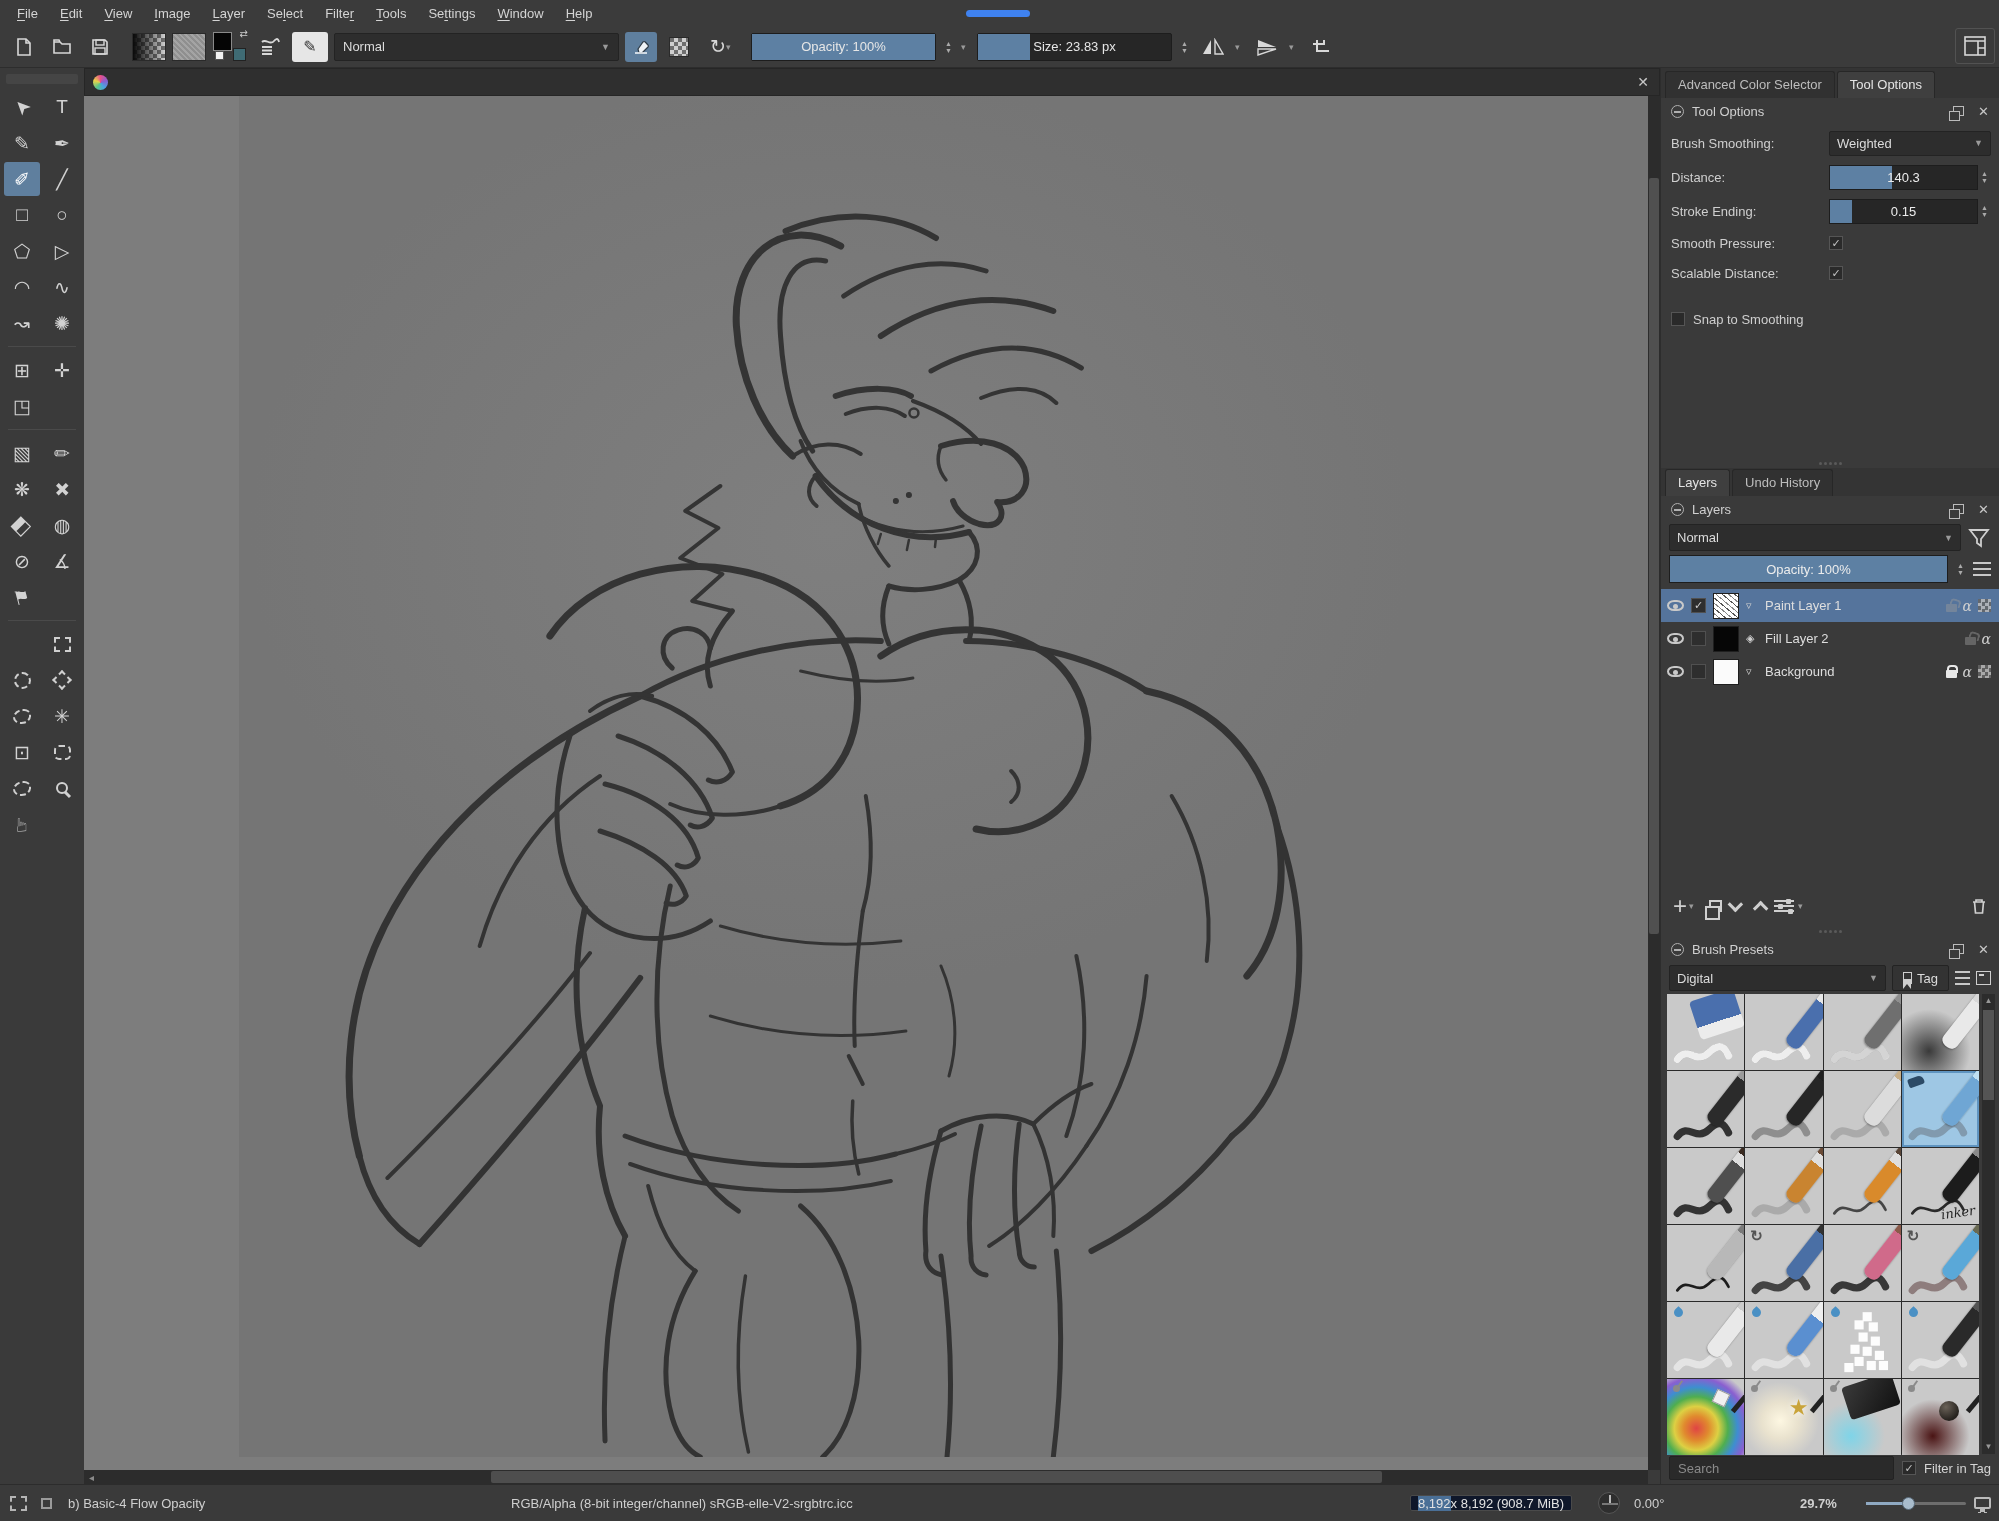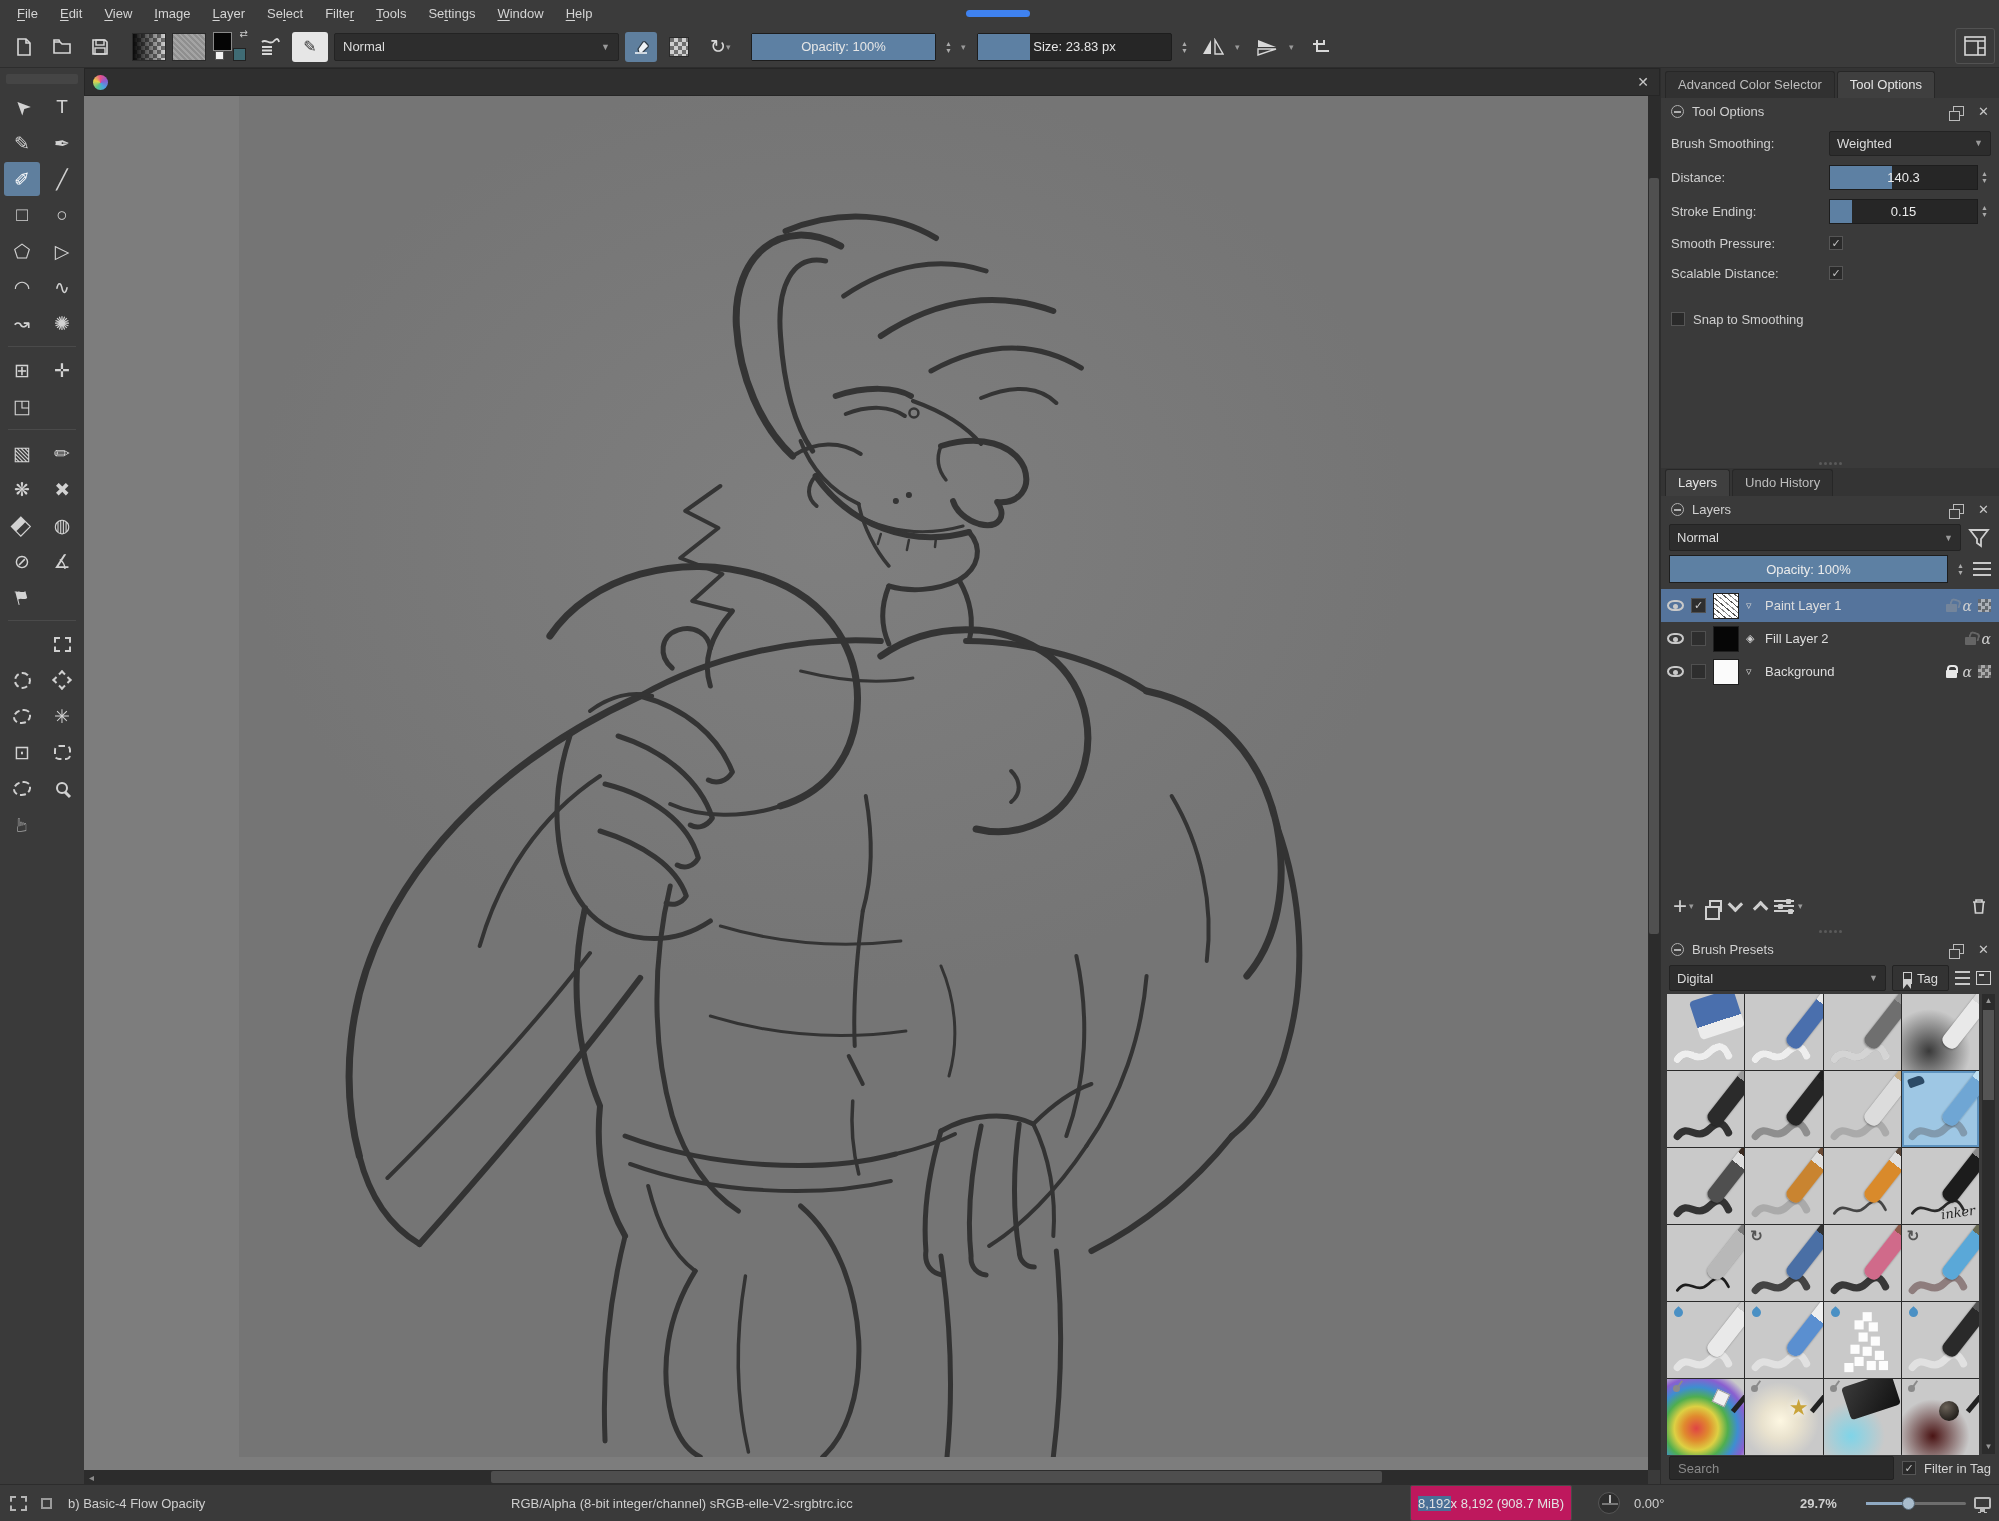--- a/index.html
+++ b/index.html
@@ -199,21 +199,21 @@
     color:#ddd; padding:0 8px; font-family:inherit; font-size:13px; }
   #search-input::placeholder { color:#8a8a8a; }
 
   
   #statusbar { position:absolute; left:0; right:0; bottom:0; height:37px; background:#3a3a3a;
     border-top:1px solid #2c2c2c; display:flex; align-items:center; color:#cfcfcf; }
   #sb-selicon { width:17px; height:15px; border:2px dashed #b5b5b5; margin-left:10px; }
   #sb-selicon2 { width:11px; height:11px; border:2px solid #9a9a9a; margin-left:14px; }
   #sb-preset { margin-left:16px; }
   #sb-colorinfo { position:absolute; left:470px;margin-left:41px; }
-  #sb-size { position:absolute; left:1410px; height:36px; background:#be185d; border:1px solid #4a4a4a;
+  #sb-size { position:absolute; left:1410px; height:16px; background:#0f172a; border:1px solid #4a4a4a;
     border-radius:2px; display:flex; align-items:center; padding:0 7px; color:#e2e2e2; }
   #sb-size b { background:#4a6f96; font-weight:normal; }
   .dial { position:absolute; left:1598px; width:22px; height:22px; background:#2e2e2e; border-radius:50%;
     border:1px solid #555; }
   .dial::after { content:""; position:absolute; left:10px; top:2px; width:2px; height:8px; background:#bbb; }
   .dial::before { content:""; position:absolute; left:3px; top:10px; width:16px; height:2px; background:#777; }
   #sb-angle { position:absolute; left:1634px; }
   #sb-zoom { position:absolute; left:1800px;font-weight:bold; }
   #zoomslider { position:absolute; left:1866px; top:17px; width:100px; height:3px; background:#6d6d6d; border-radius:2px; }
   #zoomslider .zfill { position:absolute; left:0; width:42px; height:3px; background:#8fa9c2; }

